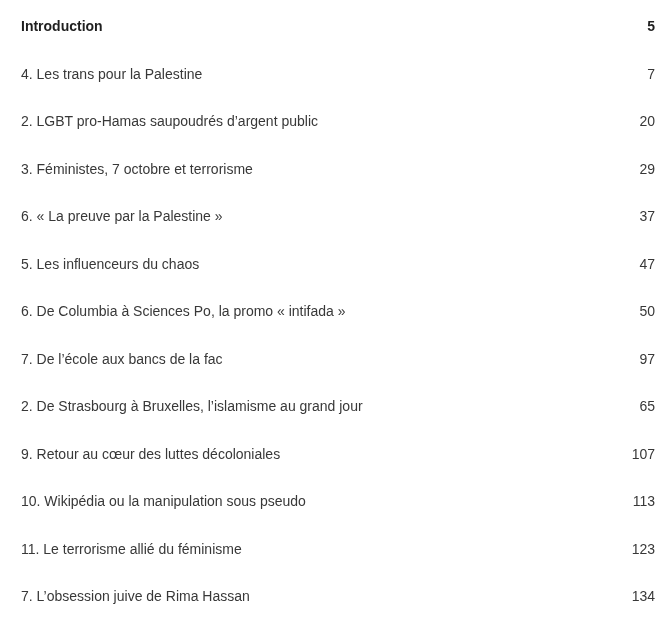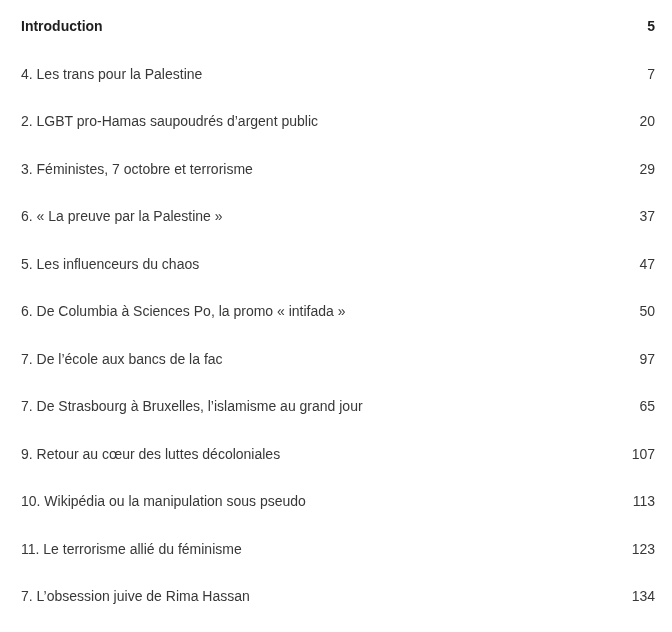--- a/index.html
+++ b/index.html
@@ -77,21 +77,21 @@
     </div>
     <div class="toc-row">
       <span class="toc-label">6. De Columbia à Sciences Po, la promo « intifada »</span>
       <span class="toc-page">50</span>
     </div>
     <div class="toc-row">
       <span class="toc-label">7. De l’école aux bancs de la fac</span>
       <span class="toc-page">97</span>
     </div>
     <div class="toc-row">
-      <span class="toc-label">7. De Strasbourg à Bruxelles, l’islamisme au grand jour</span>
+      <span class="toc-label">2. De Strasbourg à Bruxelles, l’islamisme au grand jour</span>
       <span class="toc-page">65</span>
     </div>
     <div class="toc-row">
       <span class="toc-label">9. Retour au cœur des luttes décoloniales</span>
       <span class="toc-page">107</span>
     </div>
     <div class="toc-row">
       <span class="toc-label">10. Wikipédia ou la manipulation sous pseudo</span>
       <span class="toc-page">113</span>
     </div>

